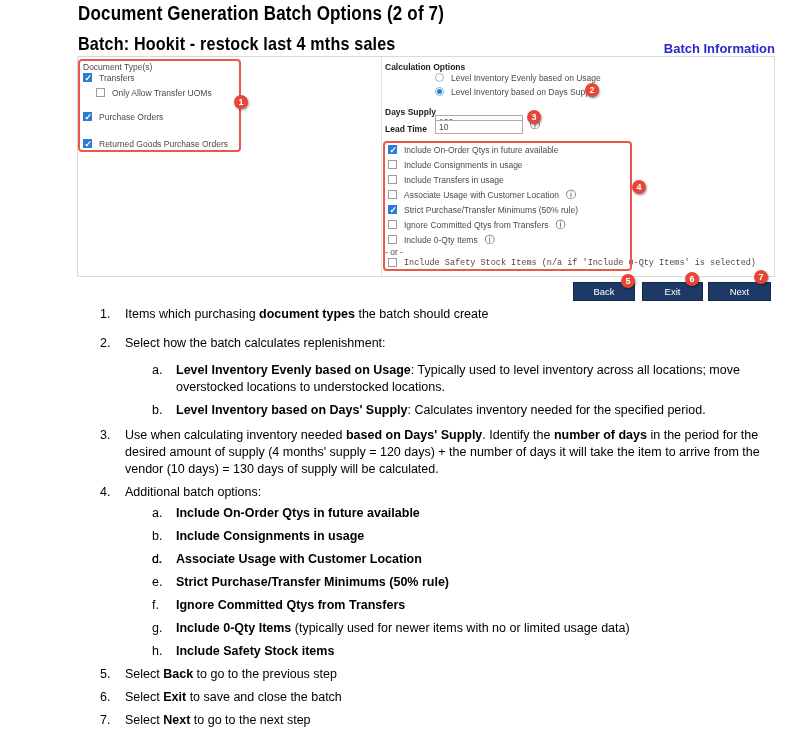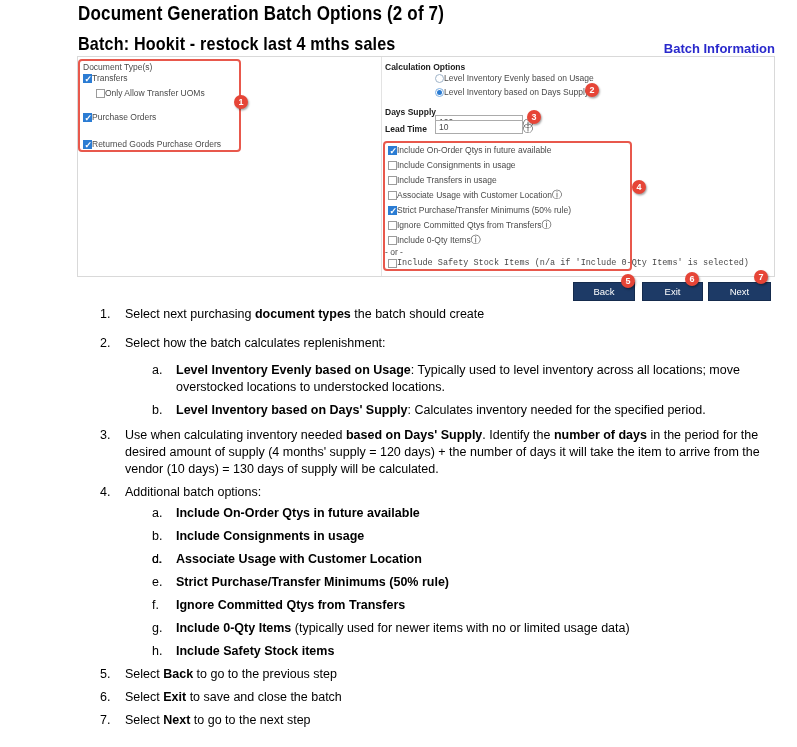--- a/index.html
+++ b/index.html
@@ -21,21 +21,21 @@
   }
 
   
   .panel {
     position:absolute; left:77px; top:56px; width:698px; height:221px;
     background:#fff; border:1px solid #d9d9d9; font-size:8.5px; color:#4a4a4a;
   }
   .vdivider { position:absolute; left:303px; top:0; width:1px; height:219px; background:#e3e3e3; }
 
   .abs { position:absolute; }
-  .row { display:flex; align-items:flex-end; gap:0; white-space:nowrap; }
+  .row { display:flex; align-items:flex-start; gap:7px; white-space:nowrap; }
   .lbl { font-size:8.5px; color:#4a4a4a; }
   .lbl-bold { font-size:8.5px; font-weight:700; color:#1c1c1c; }
 
   
   .cb { width:9px; height:9px; border:1px solid #9b9b9b; background:#fff; position:relative; flex:none; }
   .cb.on { background:#2b7cd3; border-color:#2b7cd3; }
   .cb.on::after { content:"\2713"; position:absolute; left:0.5px; top:-1.5px; font-size:9px; line-height:10px; color:#fff; font-weight:700; }
 
   
   .radio { width:9px; height:9px; border:1px solid #9fb4c9; border-radius:50%; background:#fff; position:relative; flex:none; }
@@ -177,21 +177,21 @@
 <div class="badge" style="left:632px; top:180px;">4</div>
 <div class="badge" style="left:621px; top:274px;">5</div>
 <div class="badge" style="left:685px; top:272px;">6</div>
 <div class="badge" style="left:754px; top:270px;">7</div>
 
 <div class="btn btn-back">Back</div>
 <div class="btn btn-exit">Exit</div>
 <div class="btn btn-next">Next</div>
 
 <div class="instructions">
-  <div class="ins gap12"><span class="num">1.</span><span class="txt"><span>Select next purchasing </span><b>document types</b><span> the batch should create</span></span></div>
+  <div class="ins gap12"><span class="num">1.</span><span class="txt"><span>Items which purchasing </span><b>document types</b><span> the batch should create</span></span></div>
   <div class="ins gap10"><span class="num">2.</span><span class="txt"><span>Select how the batch calculates replenishment:</span></span></div>
   <div class="ins sub"><span class="num">a.</span><span class="txt"><b>Level Inventory Evenly based on Usage</b><span>: Typically used to level inventory across all locations; move overstocked locations to understocked locations.</span></span></div>
   <div class="ins sub gap8"><span class="num">b.</span><span class="txt"><b>Level Inventory based on Days' Supply</b><span>: Calculates inventory needed for the specified period.</span></span></div>
   <div class="ins"><span class="num">3.</span><span class="txt"><span>Use when calculating inventory needed </span><b>based on Days' Supply</b><span>. Identify the </span><b>number of days</b><span> in the period for the desired amount of supply (4 months' supply = 120 days) + the number of days it will take the item to arrive from the vendor (10 days) = 130 days of supply will be calculated.</span></span></div>
   <div class="ins gap4"><span class="num">4.</span><span class="txt"><span>Additional batch options:</span></span></div>
   <div class="ins sub"><span class="num">a.</span><span class="txt"><b>Include On-Order Qtys in future available</b></span></div>
   <div class="ins sub"><span class="num">b.</span><span class="txt"><b>Include Consignments in usage</b></span></div>
   <div class="ins sub"><span class="num">c.</span></div>
   <div class="ins sub"><span class="num">d.</span><span class="txt"><b>Associate Usage with Customer Location</b></span></div>
   <div class="ins sub"><span class="num">e.</span><span class="txt"><b>Strict Purchase/Transfer Minimums (50% rule)</b></span></div>

